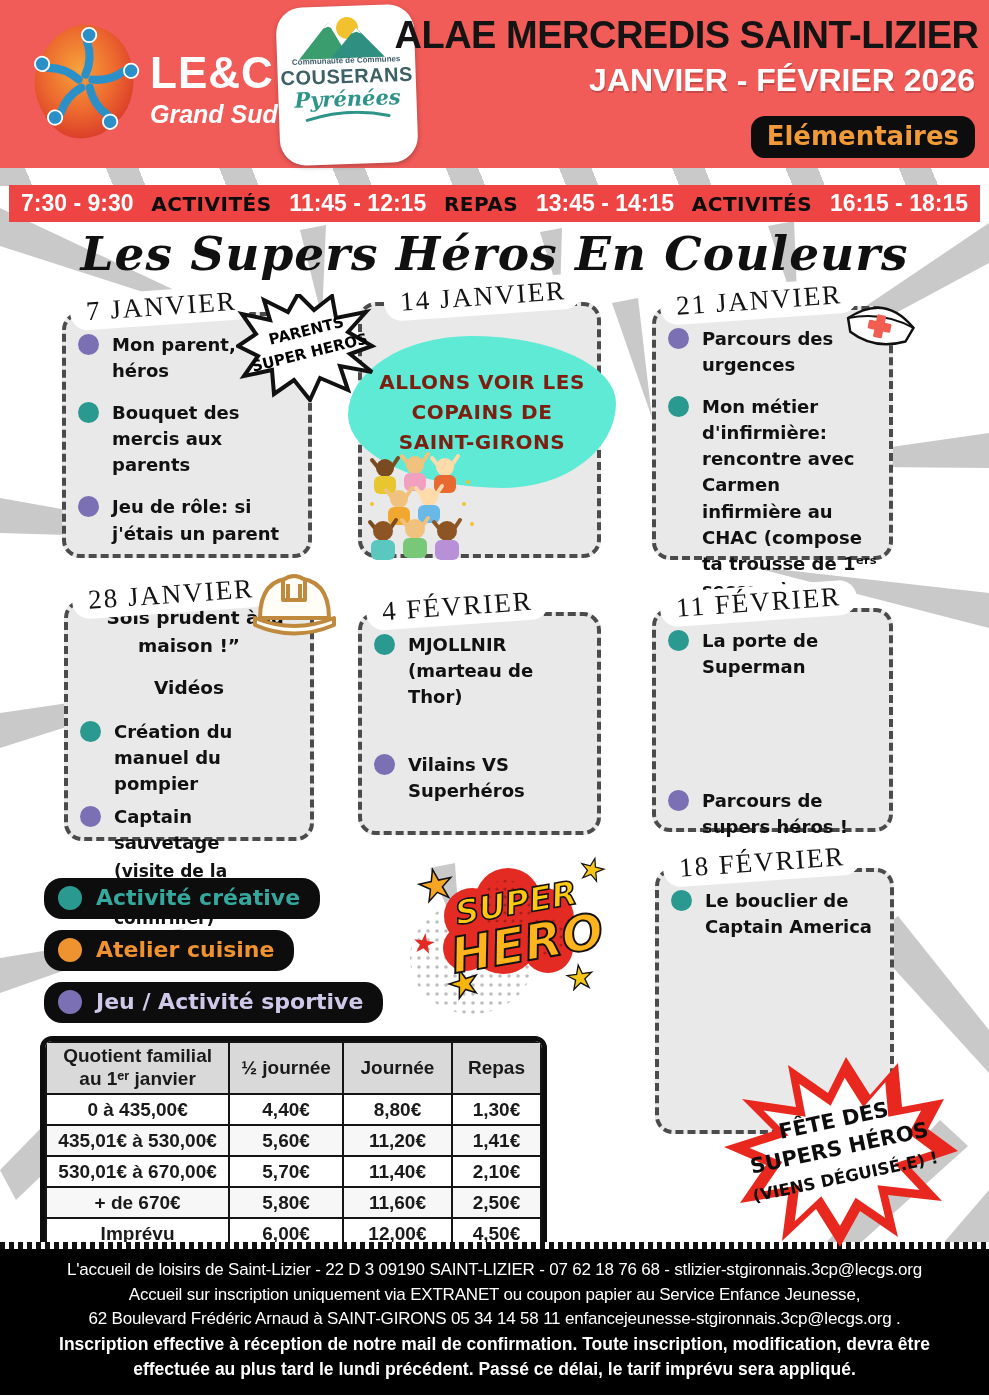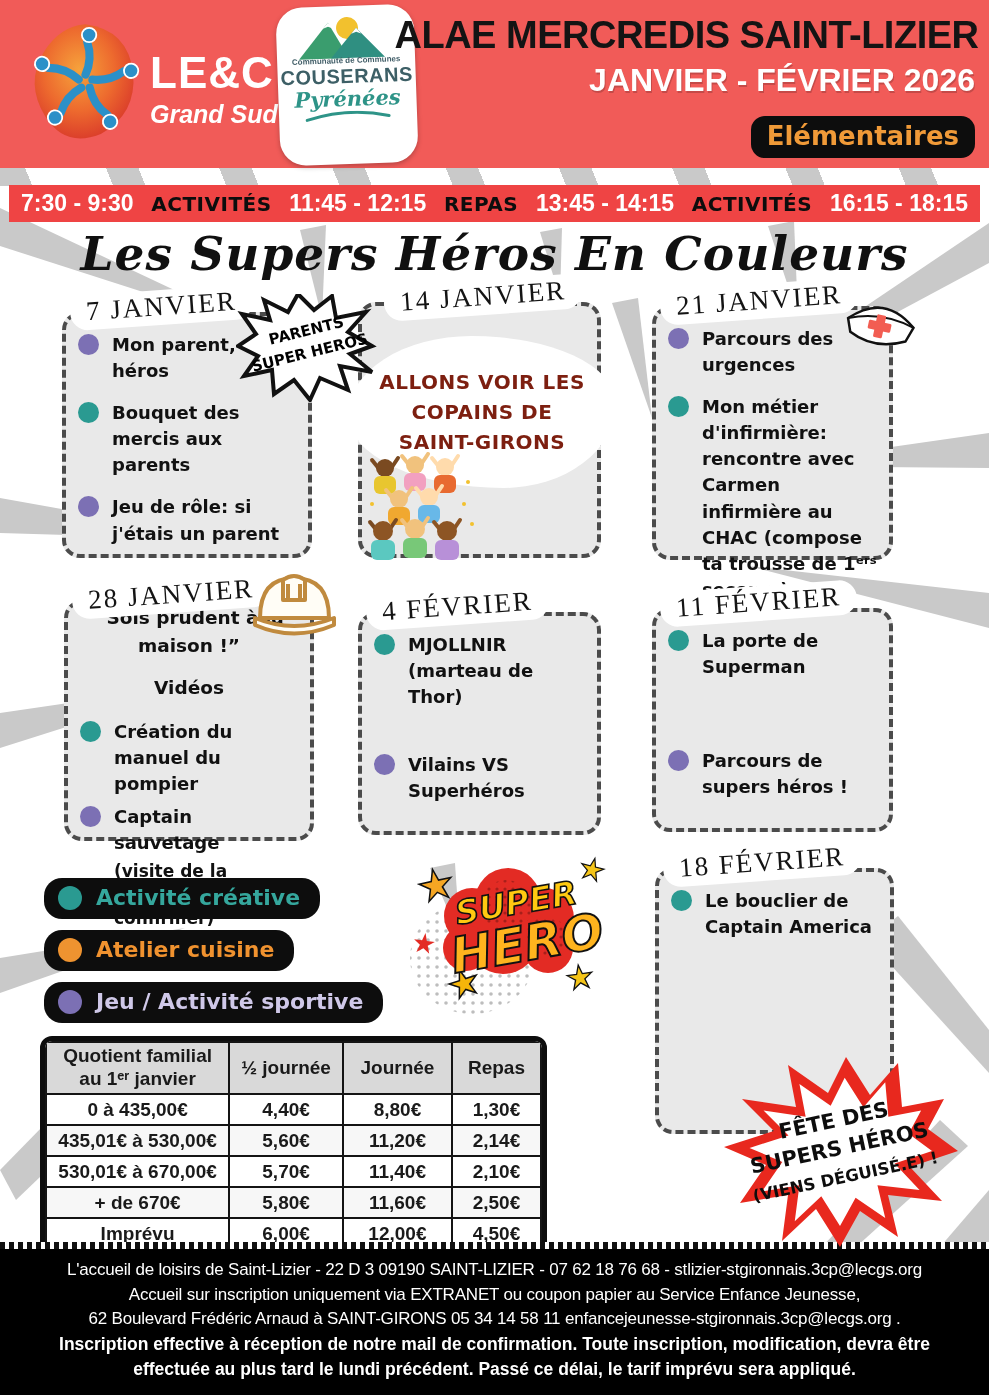--- a/index.html
+++ b/index.html
@@ -60,24 +60,24 @@
   .c3 { left:652px; top:306px; width:241px; height:254px; }
   .c4 { left:64px;  top:600px; width:250px; height:241px; }
   .c5 { left:358px; top:612px; width:243px; height:223px; }
   .c6 { left:652px; top:608px; width:241px; height:224px; }
   .c7 { left:655px; top:868px; width:239px; height:266px; }
   .c1 .item:first-of-type { margin-top:62px; }
   .c3 .item:first-of-type { margin-top:48px; }
   .c5 .item:first-of-type { margin-top:58px; }
   .c5 .item + .item { margin-top:42px; }
   .c6 .item:first-of-type { margin-top:52px; }
-  .c6 .item + .item { margin-top:68px; }
+  .c6 .item + .item { margin-top:108px; }
   .c7 .item:first-of-type { margin-top:42px; }
   .c7 .item + .item { margin-top:34px; }
-  .blob { position:absolute; top:30px; left:-14px; width:268px; height:152px; background:#ffffff;
+  .blob { position:absolute; top:30px; left:-14px; width:268px; height:152px; background:#5eead4;
     border-radius:46% 54% 42% 58% / 52% 44% 56% 48%; z-index:2;
     display:flex; flex-direction:column; align-items:center; justify-content:center; gap:6px; }
   .blob div { color:#7d1f10; font-weight:900; font-size:20px; letter-spacing:.5px; }
   .kids { position:absolute; left:2px; bottom:-8px; z-index:3; }
 
   
   .legend { position:absolute; left:44px; top:878px; z-index:2; }
   .pill { display:flex; align-items:center; gap:14px; background:#0d0d0d; border-radius:18px;
     padding:7px 20px 9px 14px; margin-bottom:11px; width:max-content; }
   .pill .dot { margin-top:0; width:24px; height:24px; }
@@ -435,21 +435,21 @@
       <tr>
         <td>0 à 435,00€</td>
         <td>4,40€</td>
         <td>8,80€</td>
         <td>1,30€</td>
       </tr>
       <tr>
         <td>435,01€ à 530,00€</td>
         <td>5,60€</td>
         <td>11,20€</td>
-        <td>2,14€</td>
+        <td>1,41€</td>
       </tr>
       <tr>
         <td>530,01€ à 670,00€</td>
         <td>5,70€</td>
         <td>11,40€</td>
         <td>2,10€</td>
       </tr>
       <tr>
         <td>+ de 670€</td>
         <td>5,80€</td>

